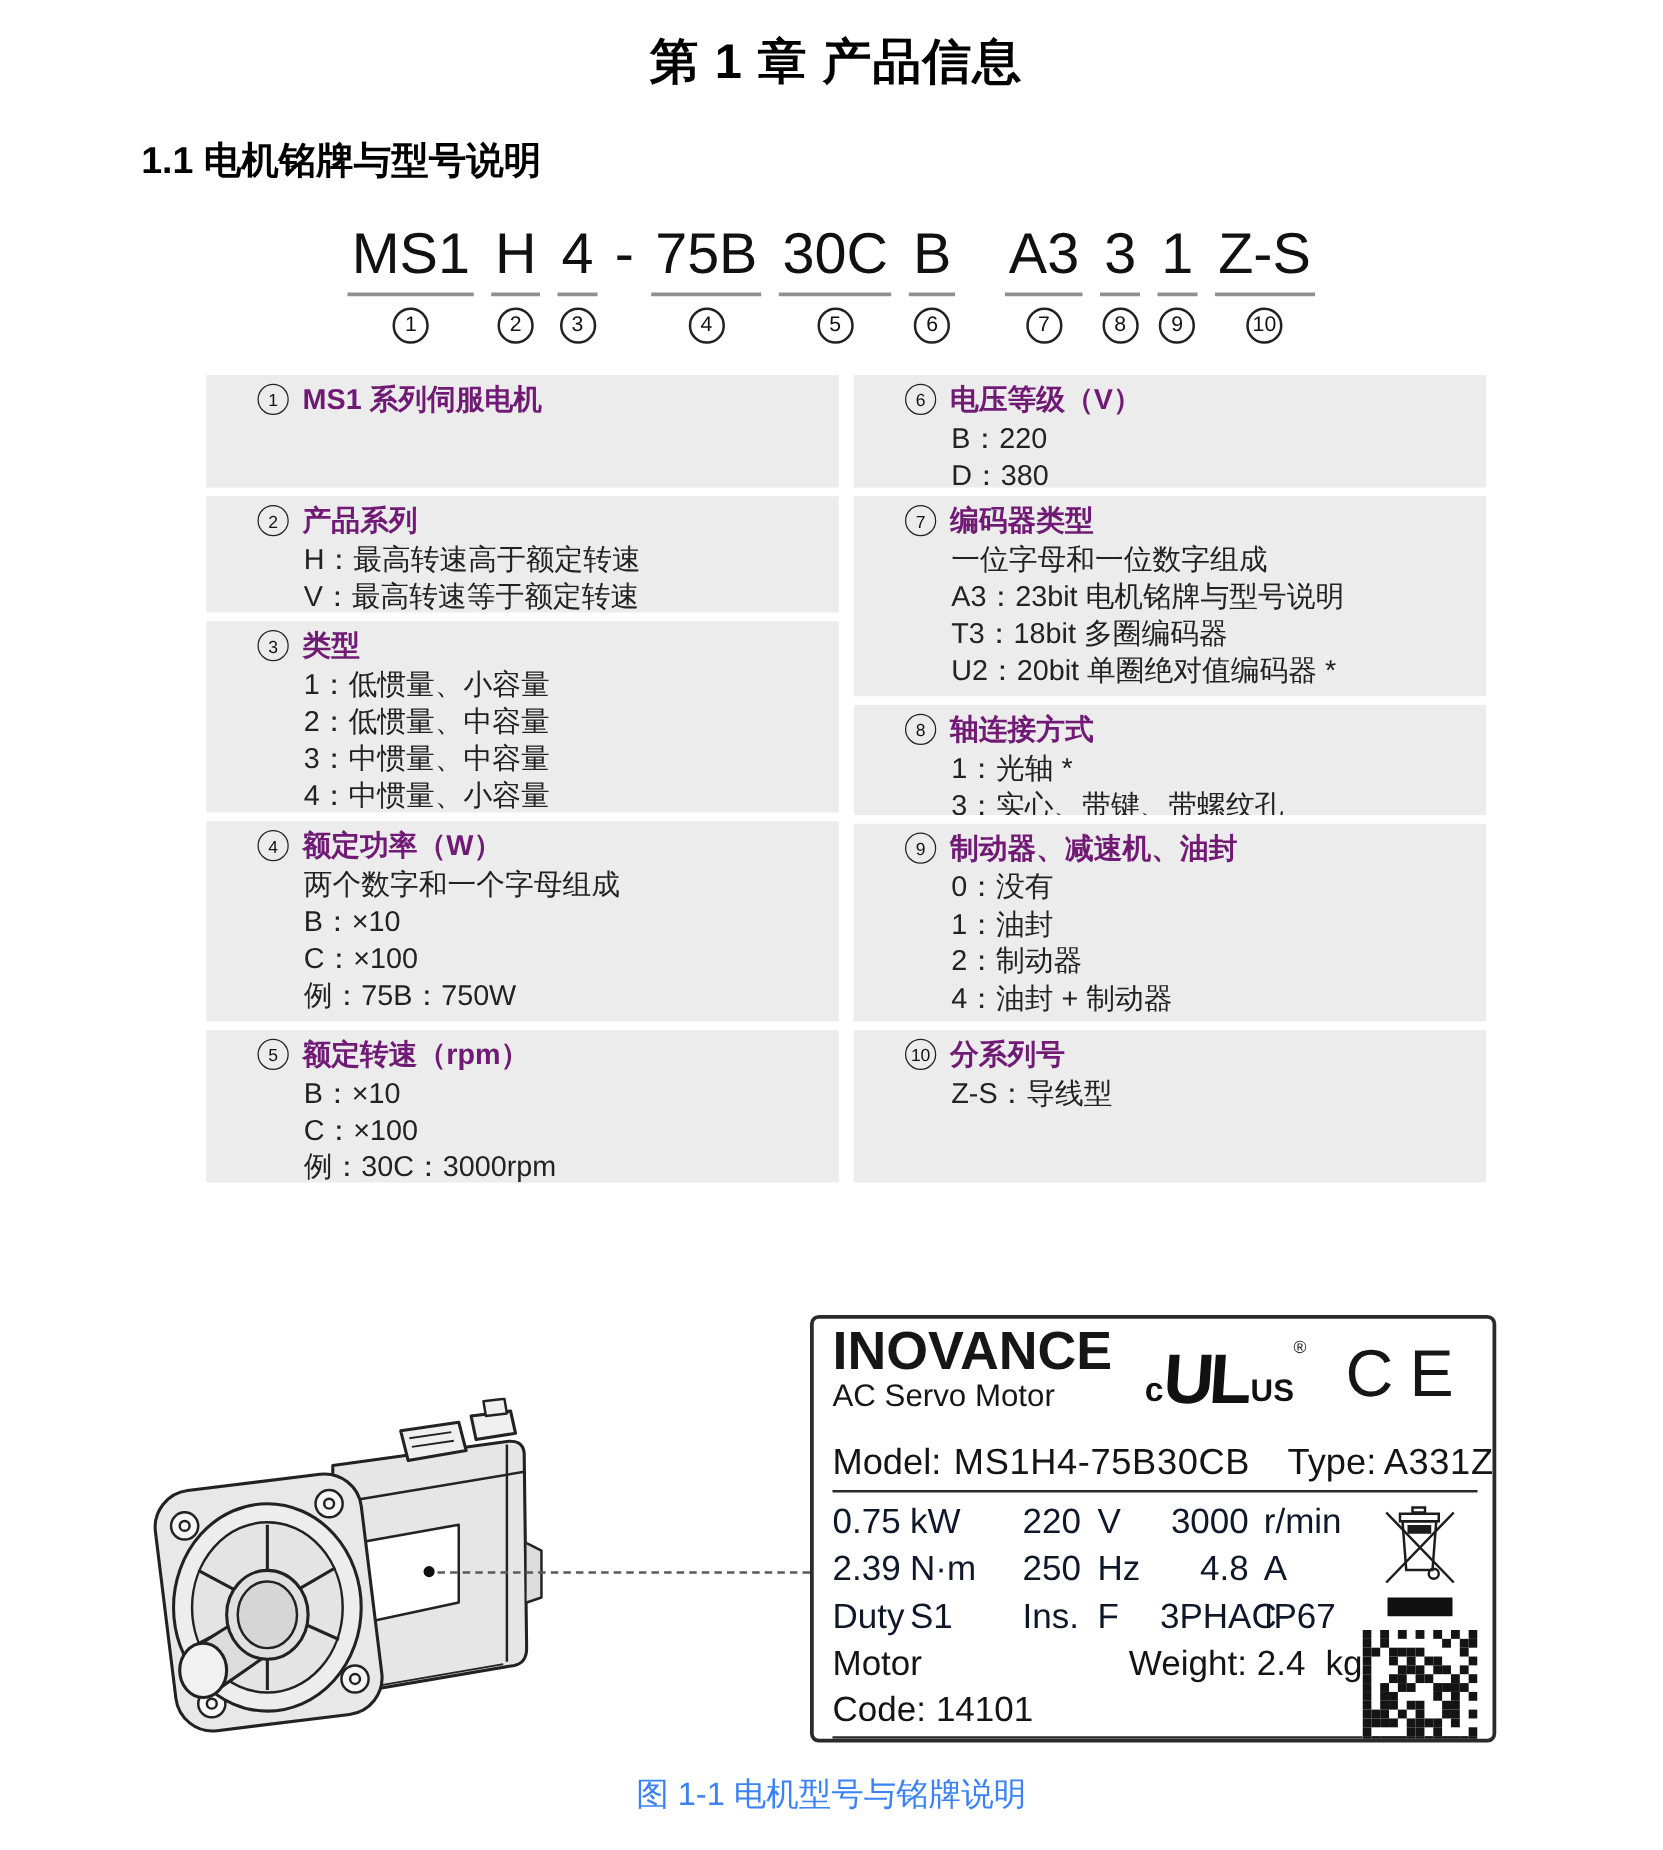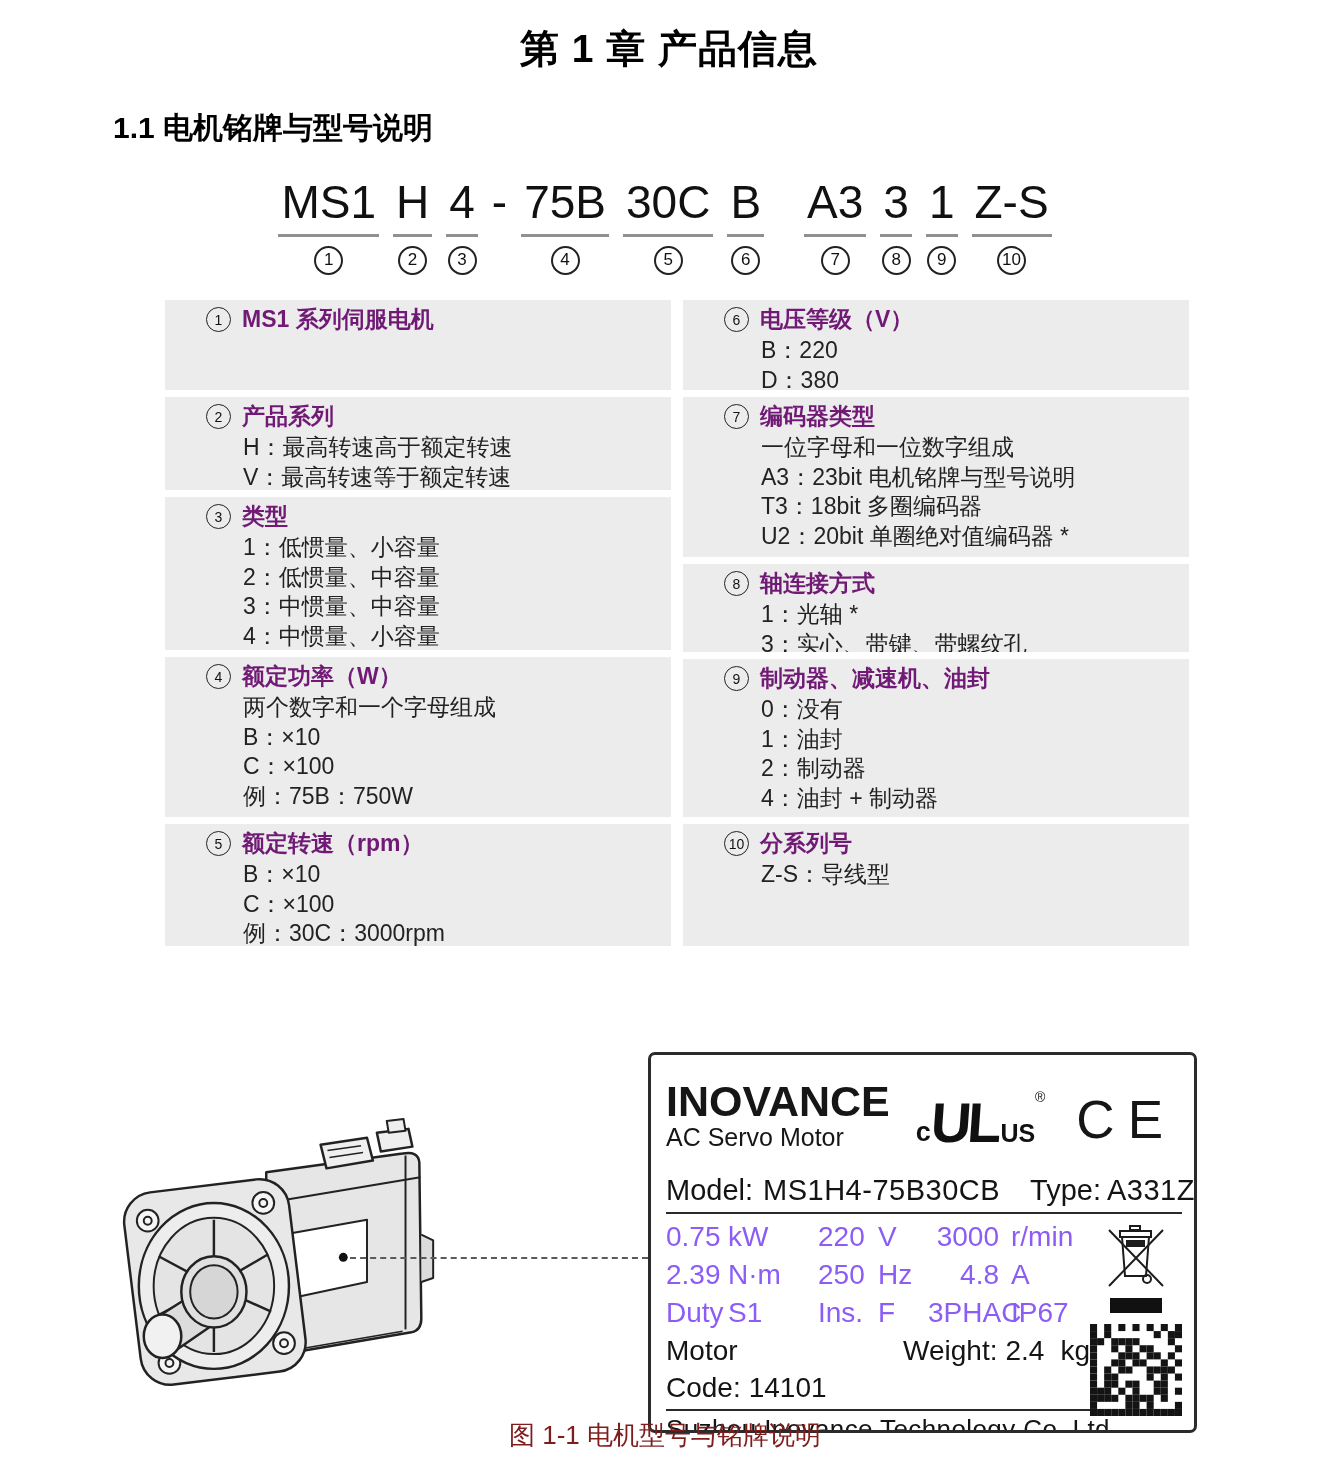--- a/index.html
+++ b/index.html
@@ -26,52 +26,52 @@
   .cell.r1{height:90px}.cell.r2{height:160px}.cell.r3{height:88px}.cell.r4{height:158px}.cell.r5{height:122px}
   .cell-head{display:flex;align-items:center;gap:11px;padding-left:41px;height:33px}
   .circle-sm{width:25px;height:25px;border:1.7px solid #222;border-radius:50%;display:inline-flex;
              align-items:center;justify-content:center;font-size:14px;flex:none;box-sizing:border-box;color:#111}
   .cell-title{font-weight:bold;font-size:23px;color:#701a75;white-space:nowrap}
   .cell-line{padding-left:78px;font-size:23px;line-height:29.5px;color:#222;white-space:nowrap}
 
   
   .motor-svg{position:absolute;left:118px;top:1118px}
   .leader{position:absolute;top:1257px;left:350px;width:298px;border-top:2px dashed #5a5a5a;height:0}
-  .plate{position:absolute;left:648px;top:1052px;width:549px;height:381px;box-sizing:border-box;
-         border:3px solid #2b2b2b;border-radius:7px;background:#fff;padding:24px 12px 6px 15px;overflow:hidden}
+  .plate{position:absolute;left:648px;top:1052px;width:549px;height:342px;box-sizing:border-box;
+         border:3px solid #2b2b2b;border-radius:7px;background:#fff;padding:4px 12px 6px 15px;overflow:hidden}
   .plate-head{display:flex;align-items:flex-start}
   .brand{font-size:43px;font-weight:bold;letter-spacing:0px;color:#161616;line-height:44px}
   .product{font-size:25px;font-weight:normal;color:#161616;line-height:27px;margin-top:1px}
   .ulmark{position:relative;display:flex;align-items:flex-end;margin-left:26px;margin-top:22px;color:#111}
   .ul-c{font-size:27px;font-weight:bold;line-height:1;margin-right:0px}
   .ul-main{font-size:56px;font-weight:bold;letter-spacing:-4px;line-height:0.8;transform:skewX(-4deg)}
   .ul-us{font-size:25px;font-weight:bold;line-height:1;margin-left:3px}
   .ul-reg{position:absolute;top:-12px;right:-10px;font-size:14px;font-weight:normal}
   .cemark{margin-left:auto;margin-right:6px;margin-top:14px;font-size:53px;letter-spacing:13px;color:#161616;line-height:1}
   .model-row{display:flex;align-items:baseline;font-size:29px;color:#141414;margin-top:23px;white-space:nowrap}
   .model-row .lbl{margin-right:10px}
   .model-row .val{letter-spacing:0.5px}
   .model-row .type-lbl{margin-left:30px;margin-right:6px}
   .rule{border:none;border-top:2.5px solid #2a2a2a;margin:5px 0 4px;height:0}
   .plate-body{display:flex;margin-top:2px}
   .plate-left{width:424px;flex:none}
   .rule2{border:none;border-top:2px solid #2a2a2a;margin:3px 0 3px;height:0}
-  .spec-row{display:grid;grid-template-columns:62px 90px 60px 50px 71px auto;font-size:28px;line-height:38px;color:#8b5cf6}
+  .spec-row{display:grid;grid-template-columns:62px 90px 60px 50px 71px auto;font-size:28px;line-height:38px;color:#0f172a}
   .sc.c5{text-align:right}
   .sc.c6{padding-left:12px}
   .mc-row{display:flex;justify-content:space-between;font-size:28px;line-height:37px;color:#141414}
   .mc-left .v{margin-left:8px}
   .mc-right{display:flex}
   .mc-right .v{margin-left:8px}
   .mc-right .u{margin-left:16px}
   .company{font-size:26px;line-height:31px;letter-spacing:0.4px;color:#141414;white-space:nowrap}
   .plate-right{flex:1;display:flex;flex-direction:column;align-items:center;padding-top:6px}
   .blackbar{width:52px;height:15px;background:#111;margin-top:8px}
   .qr{margin-top:11px}
-  .caption{position:absolute;top:1418px;left:0;width:100%;text-align:center;font-size:26px;color:#7f1d1d}
+  .caption{position:absolute;top:1418px;left:0;width:100%;text-align:center;font-size:26px;color:#3b82f6}
 </style>
 </head>
 <body>
 
 <div class="chapter">第 1 章 产品信息</div>
 <div class="section">1.1 电机铭牌与型号说明</div>
 
 <div class="model">
     <div class="seg">
       <div class="seg-text">MS1</div>

